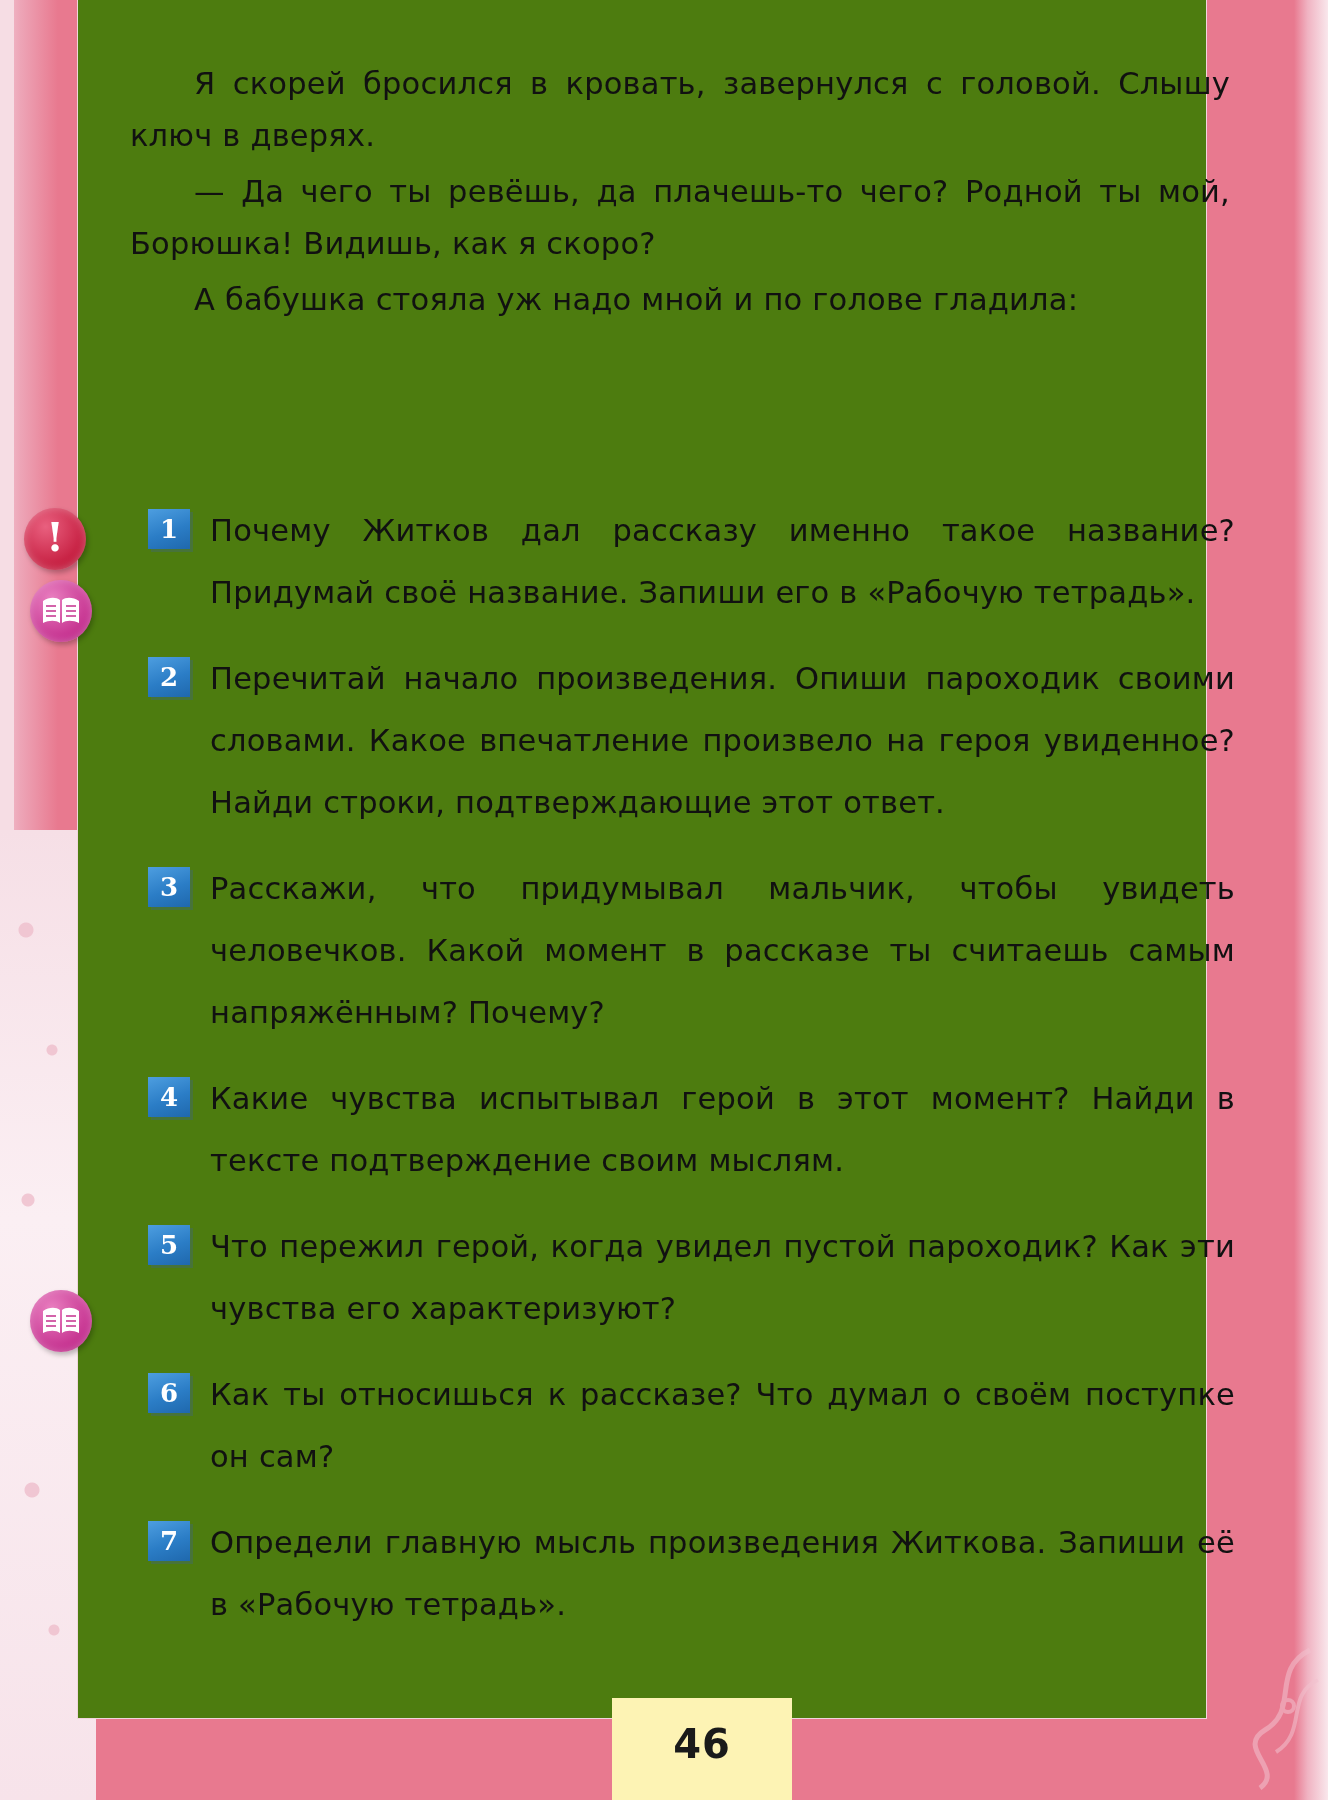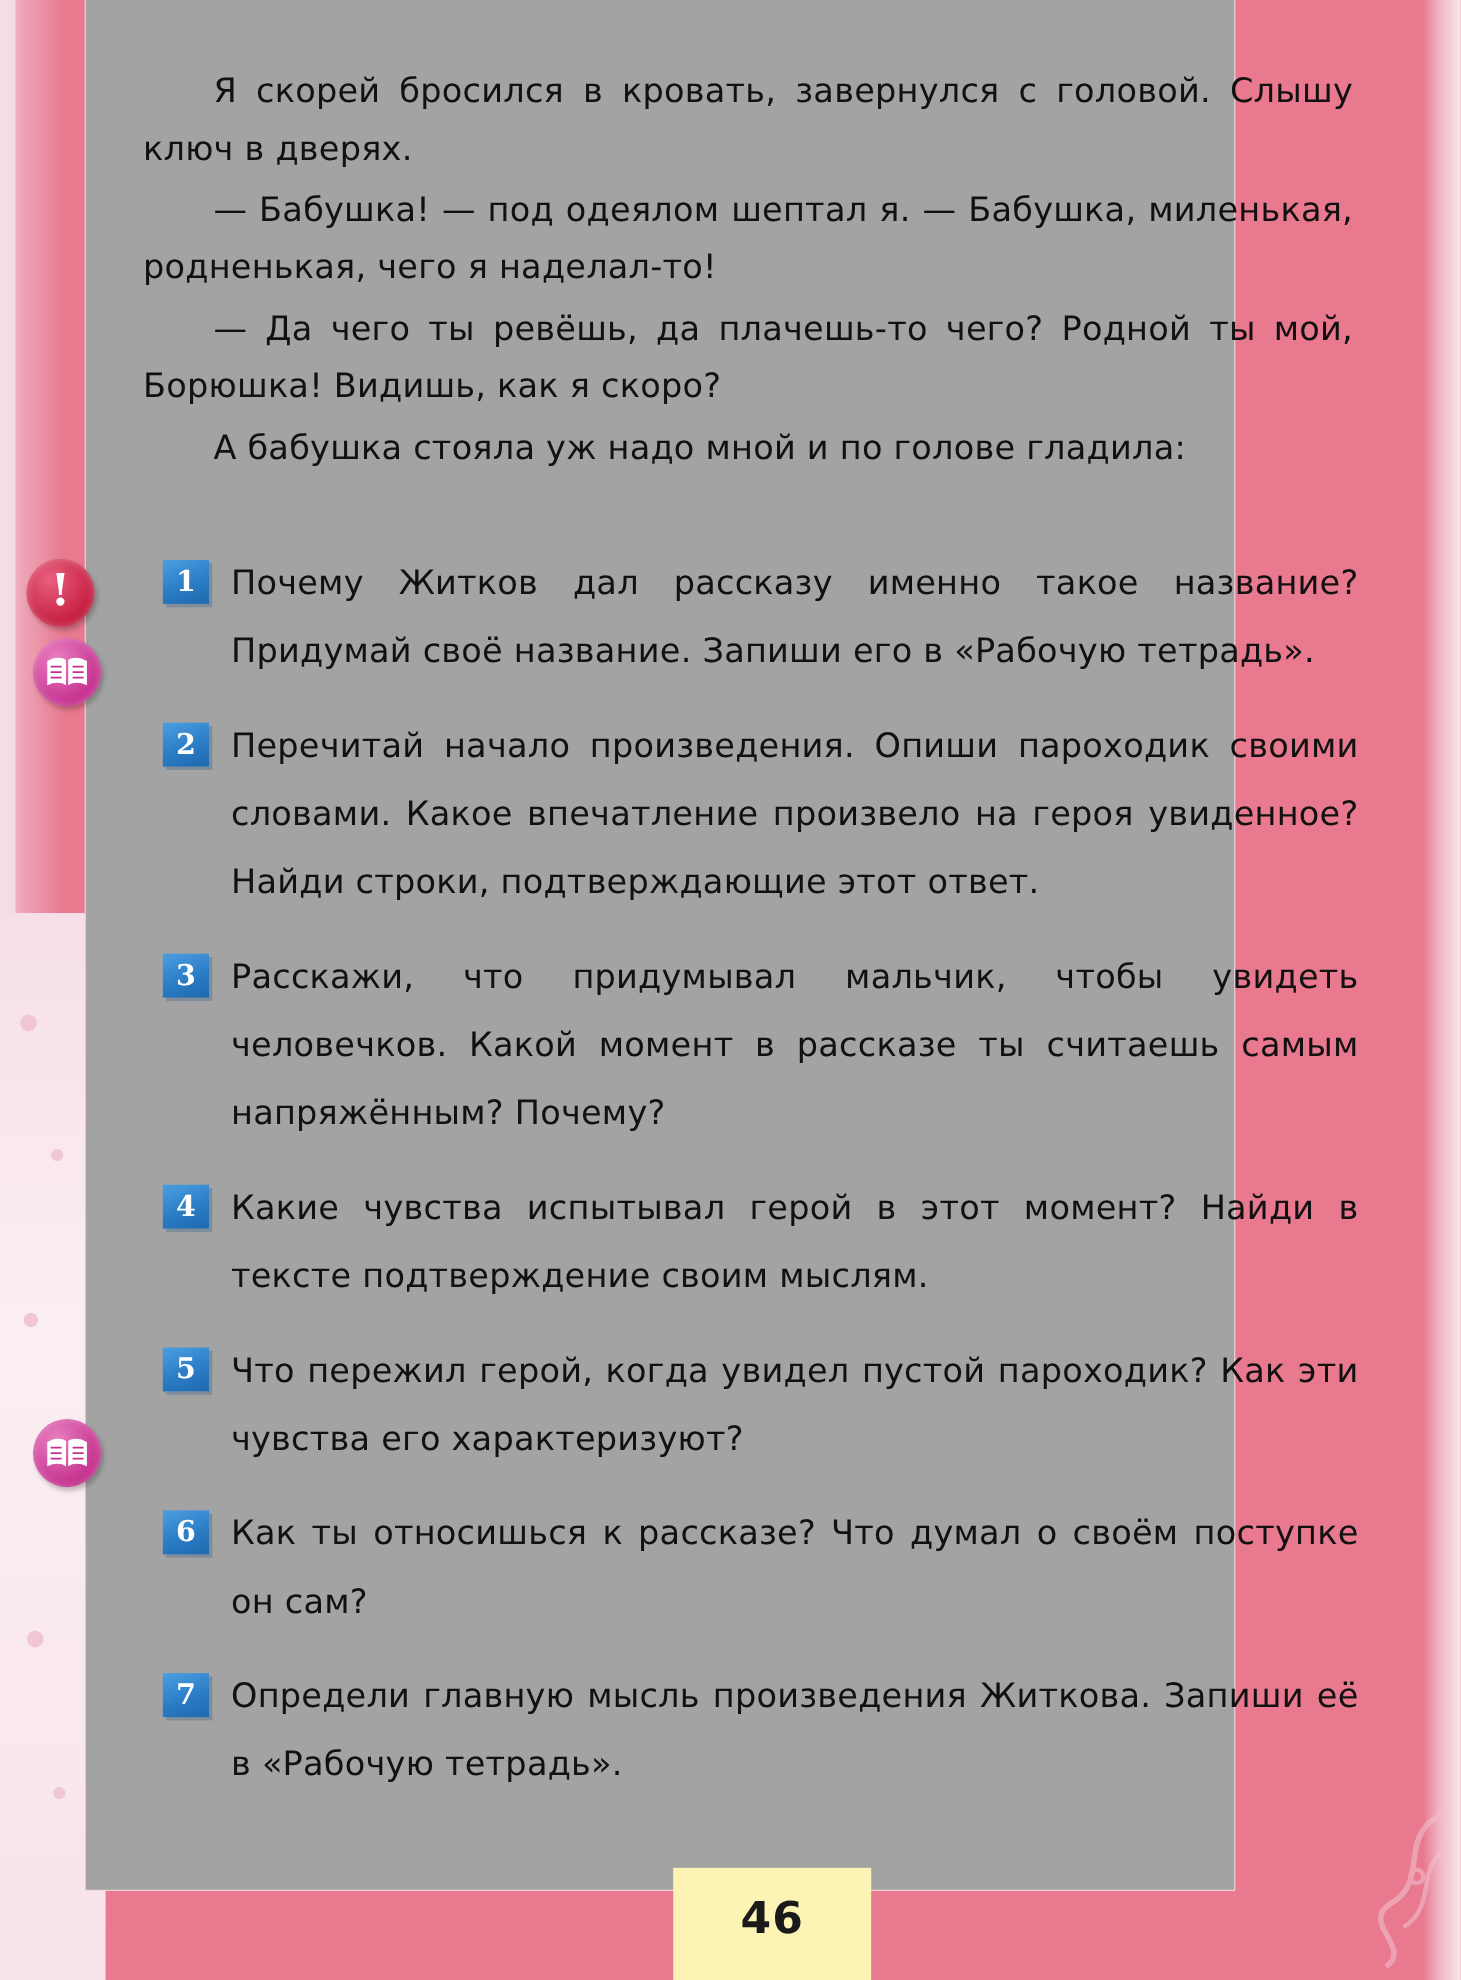--- a/index.html
+++ b/index.html
@@ -73,23 +73,23 @@
     right: 6px; bottom: 10px;
     width: 92px; height: 150px;
     opacity: .55;
   }
 
   
   .paper {
     position: absolute;
     left: 78px;
     top: 0;
-    width: 1044px;
+    width: 1128px;
     height: 1718px;
-    background: #a3a3a3;
+    background: #4d7c0f;
     box-shadow: 0 0 0 1px #f0d6dd;
   }
 
   
   .page-tab {
     position: absolute;
     left: 612px;
     top: 1698px;
     width: 180px;
     height: 102px;
@@ -208,21 +208,20 @@
   <svg class="swirl" viewBox="0 0 92 150">
     <path d="M80 10 C40 30 70 70 35 90 C5 108 55 130 30 148" stroke="#f2c2cf" stroke-width="5" fill="none"></path>
     <path d="M88 40 C55 55 78 92 46 112" stroke="#f2c2cf" stroke-width="4" fill="none"></path>
     <circle cx="58" cy="66" r="6" fill="none" stroke="#f2c2cf" stroke-width="4"></circle>
   </svg>
 
   <div class="paper">
 
     <div class="content">
       <p class="story">Я скорей бросился в кровать, завернулся с головой. Слышу ключ в дверях.</p>
-      <p class="story">— Бабушка! — под одеялом шептал я. — Бабушка, миленькая, родненькая, чего я наделал-то!</p>
       <p class="story">— Да чего ты ревёшь, да плачешь-то чего? Родной ты мой, Борюшка! Видишь, как я скоро?</p>
       <p class="story">А бабушка стояла уж надо мной и по голове гладила:</p>
     </div>
 
     <div class="questions">
 
       <div class="q">
         <span class="qnum">1</span>
         <p>Почему Житков дал рассказу именно такое название? Придумай своё название. Запиши его в «Рабочую тетрадь».</p>
       </div>

